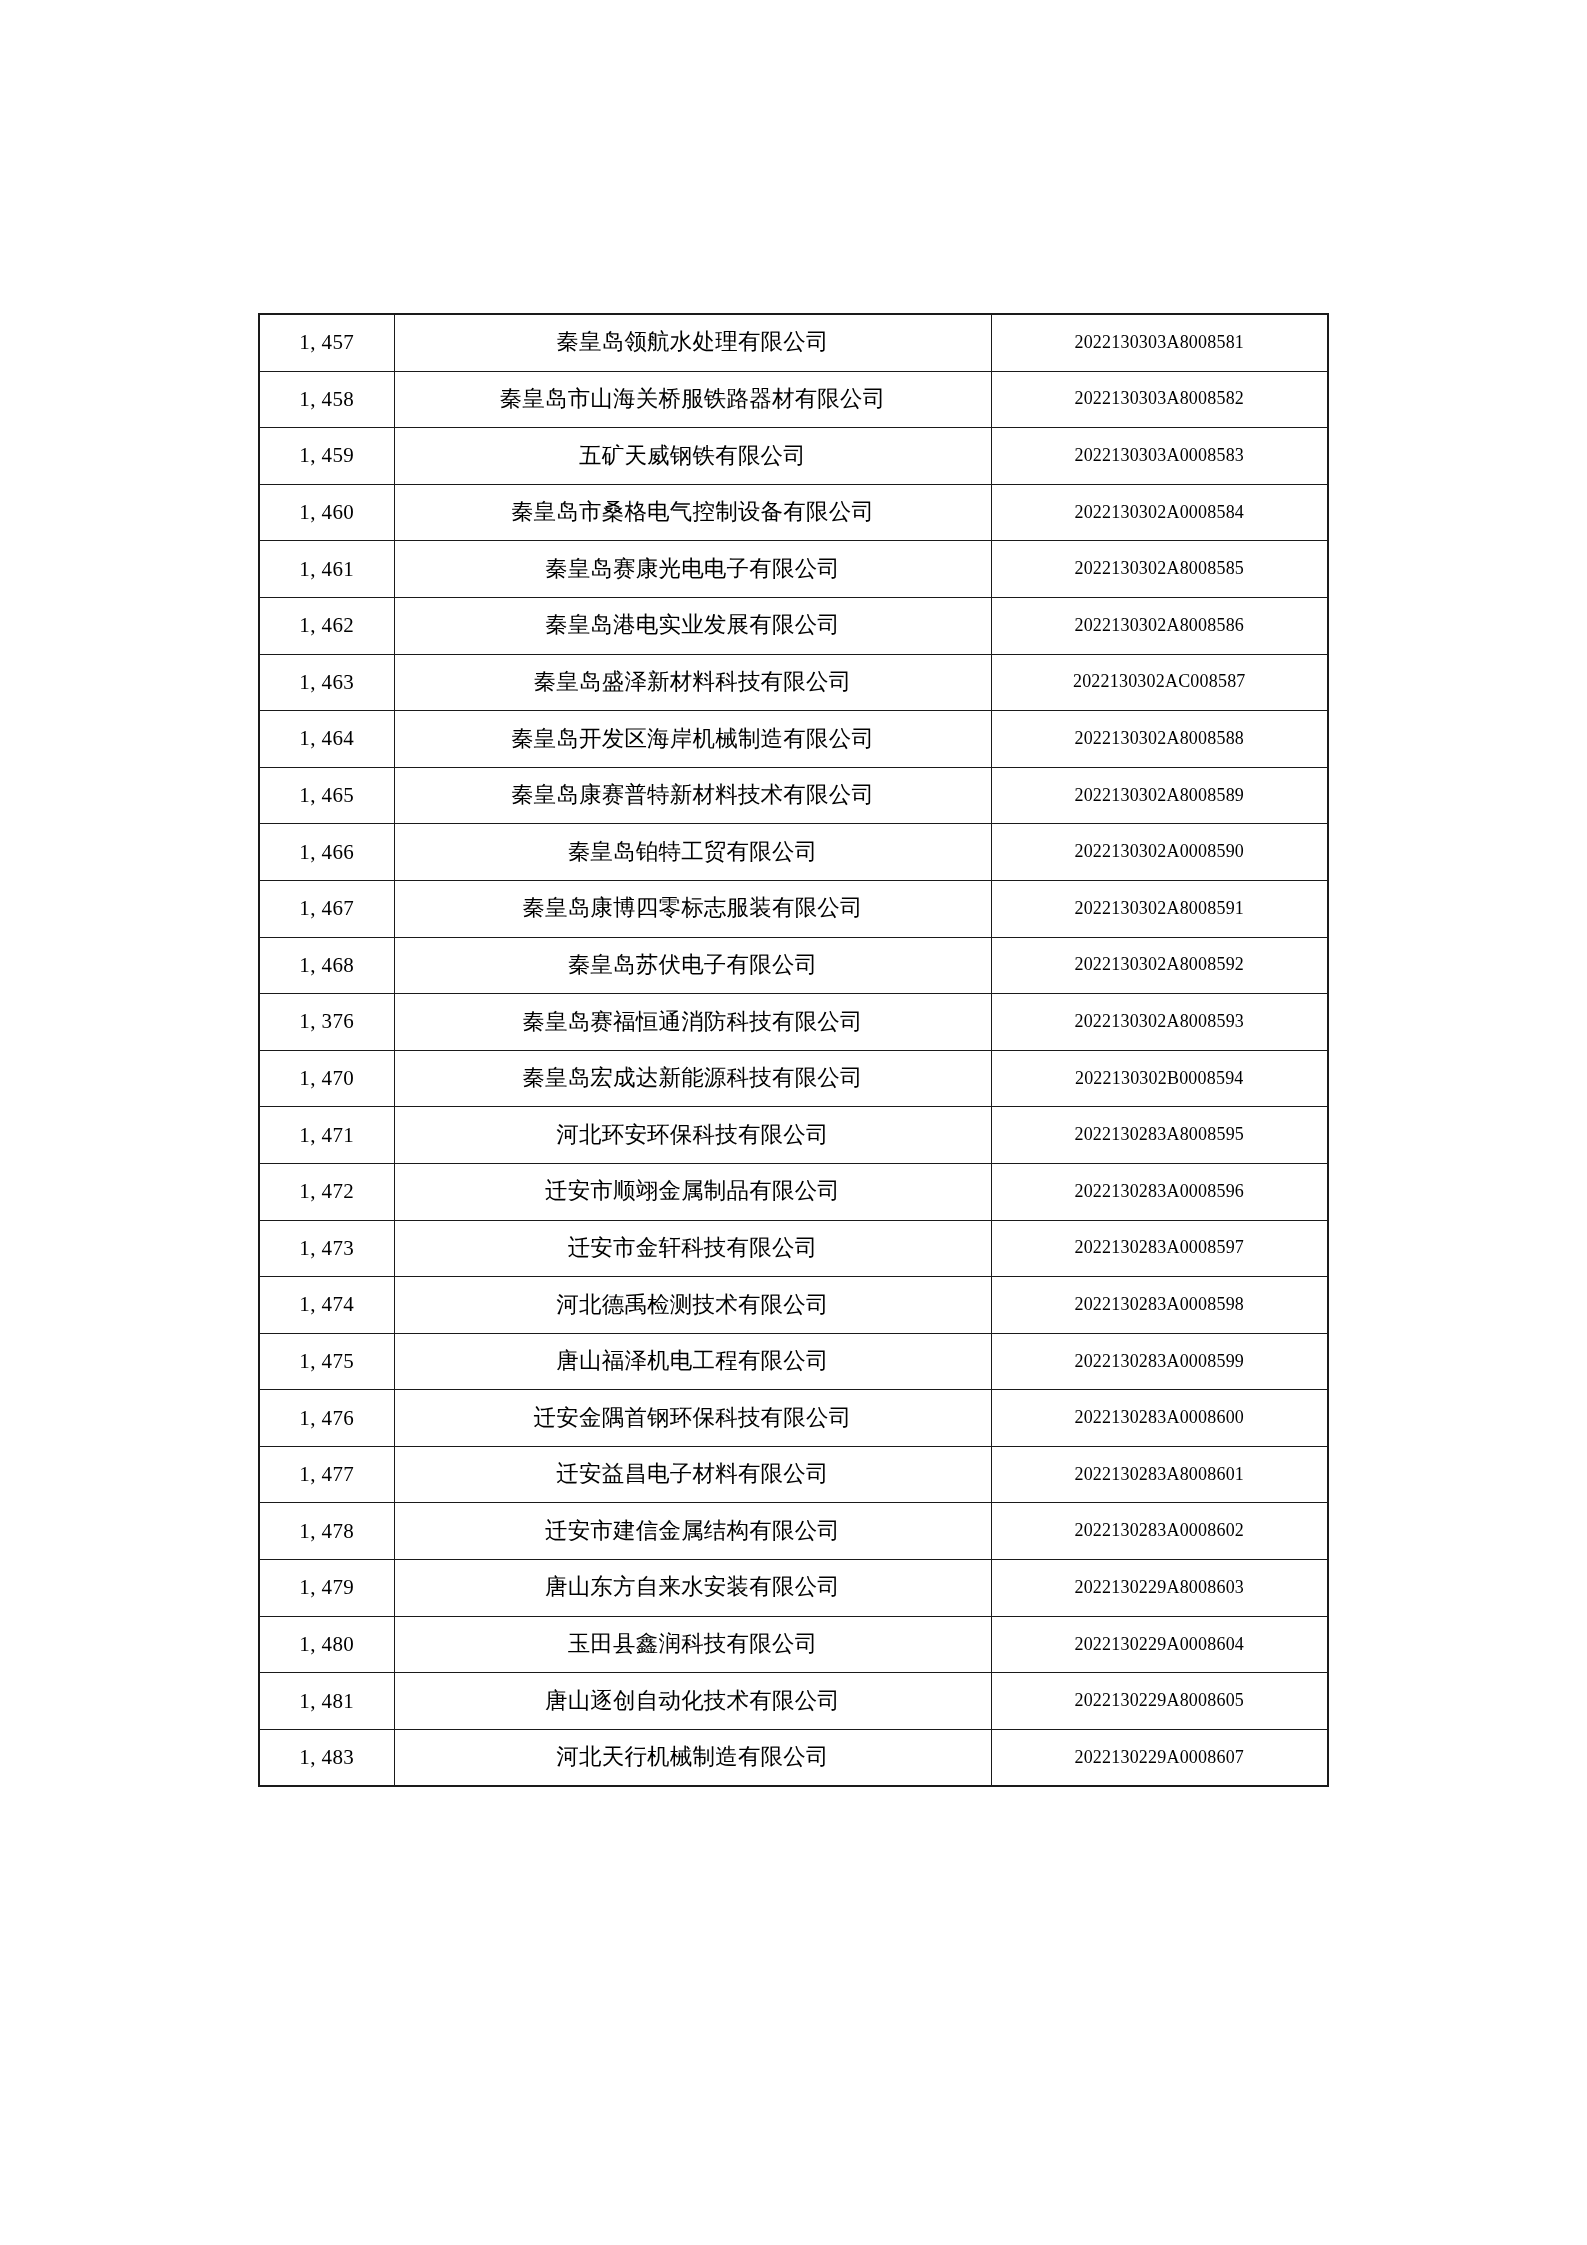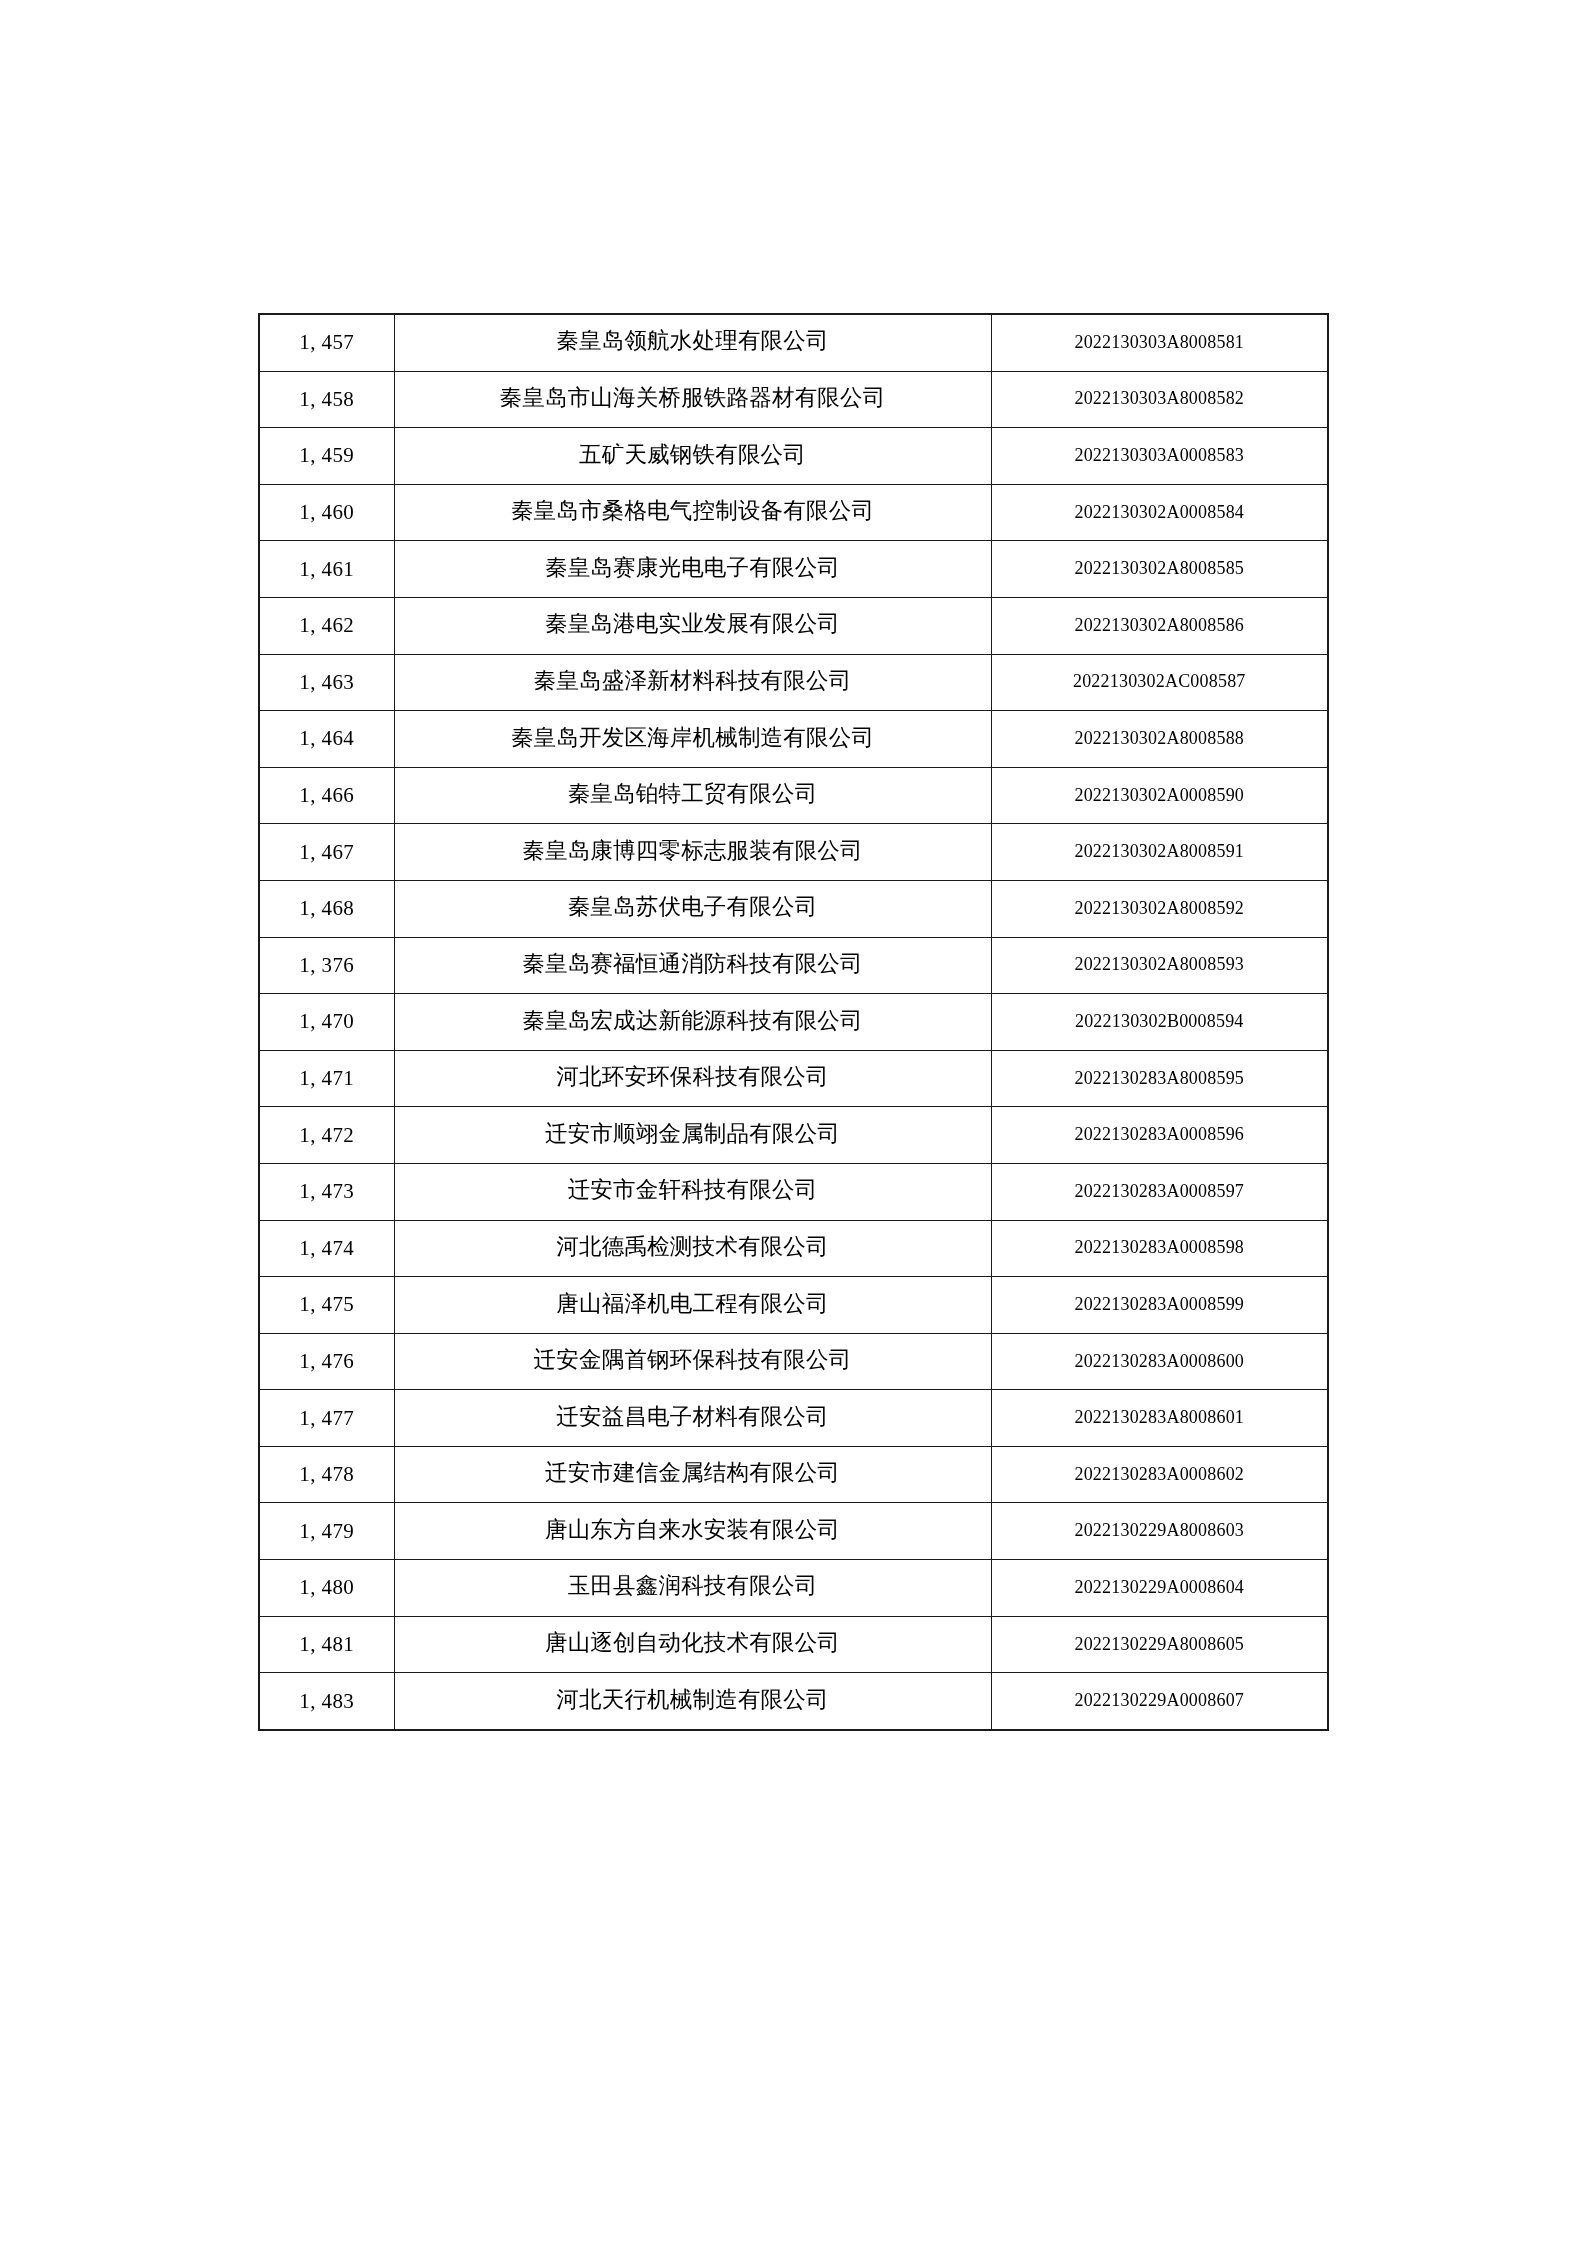--- a/index.html
+++ b/index.html
@@ -49,21 +49,21 @@
     line-height: 1.1;
     white-space: nowrap;
     overflow: hidden;
   }
   td.idx {
     font-size: 21px;
     letter-spacing: 0.4px;
   }
   td.nm {
     font-size: 22.5px;
-    font-family: Liberation Mono, monospace;
+    font-family: Liberation Sans, sans-serif;
     letter-spacing: 0.2px;
   }
   td.cd {
     font-size: 18px;
     letter-spacing: 0.2px;
   }
 </style>
 </head>
 <body>
 
@@ -110,20 +110,25 @@
             <td class="idx">1, 463</td>
             <td class="nm">秦皇岛盛泽新材料科技有限公司</td>
             <td class="cd">2022130302AC008587</td>
           </tr>
           <tr>
             <td class="idx">1, 464</td>
             <td class="nm">秦皇岛开发区海岸机械制造有限公司</td>
             <td class="cd">2022130302A8008588</td>
           </tr>
           <tr>
+            <td class="idx">1, 465</td>
+            <td class="nm">秦皇岛康赛普特新材料技术有限公司</td>
+            <td class="cd">2022130302A8008589</td>
+          </tr>
+          <tr>
             <td class="idx">1, 466</td>
             <td class="nm">秦皇岛铂特工贸有限公司</td>
             <td class="cd">2022130302A0008590</td>
           </tr>
           <tr>
             <td class="idx">1, 467</td>
             <td class="nm">秦皇岛康博四零标志服装有限公司</td>
             <td class="cd">2022130302A8008591</td>
           </tr>
           <tr>

